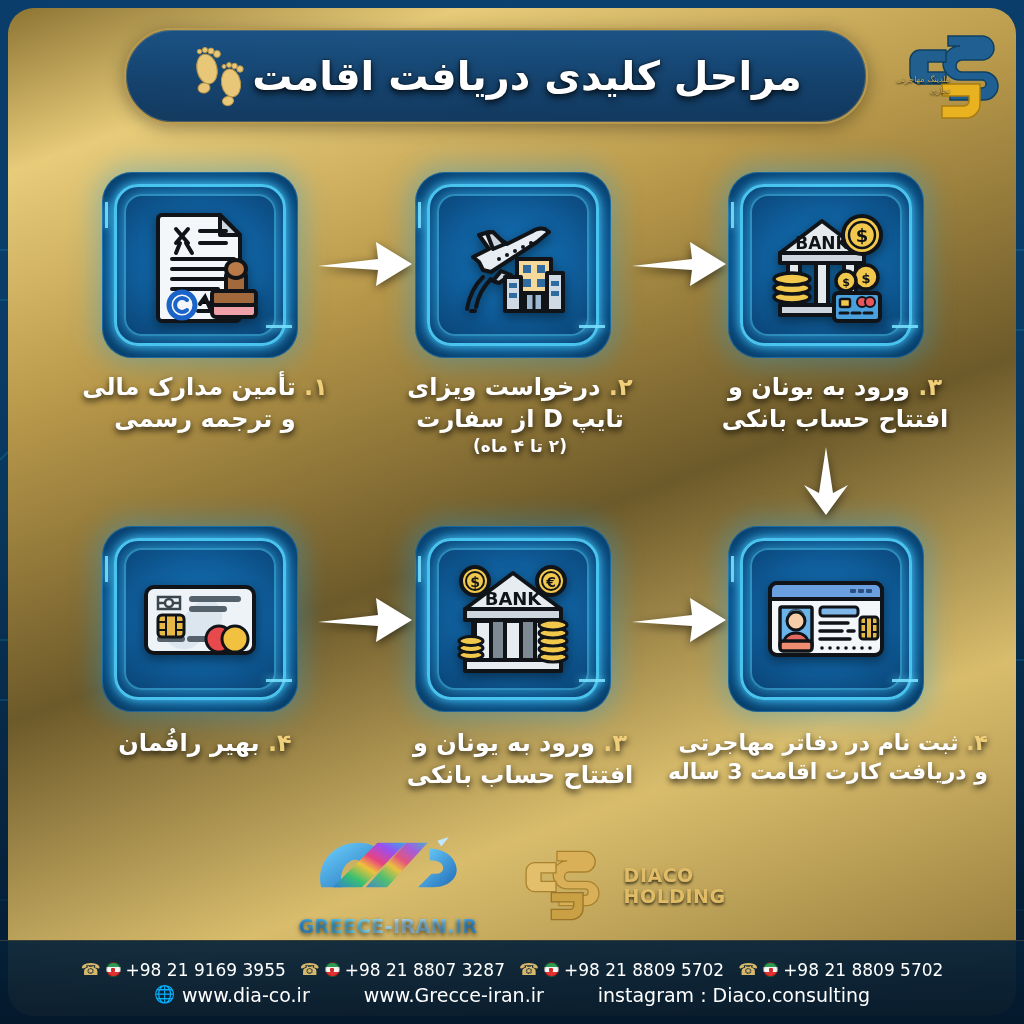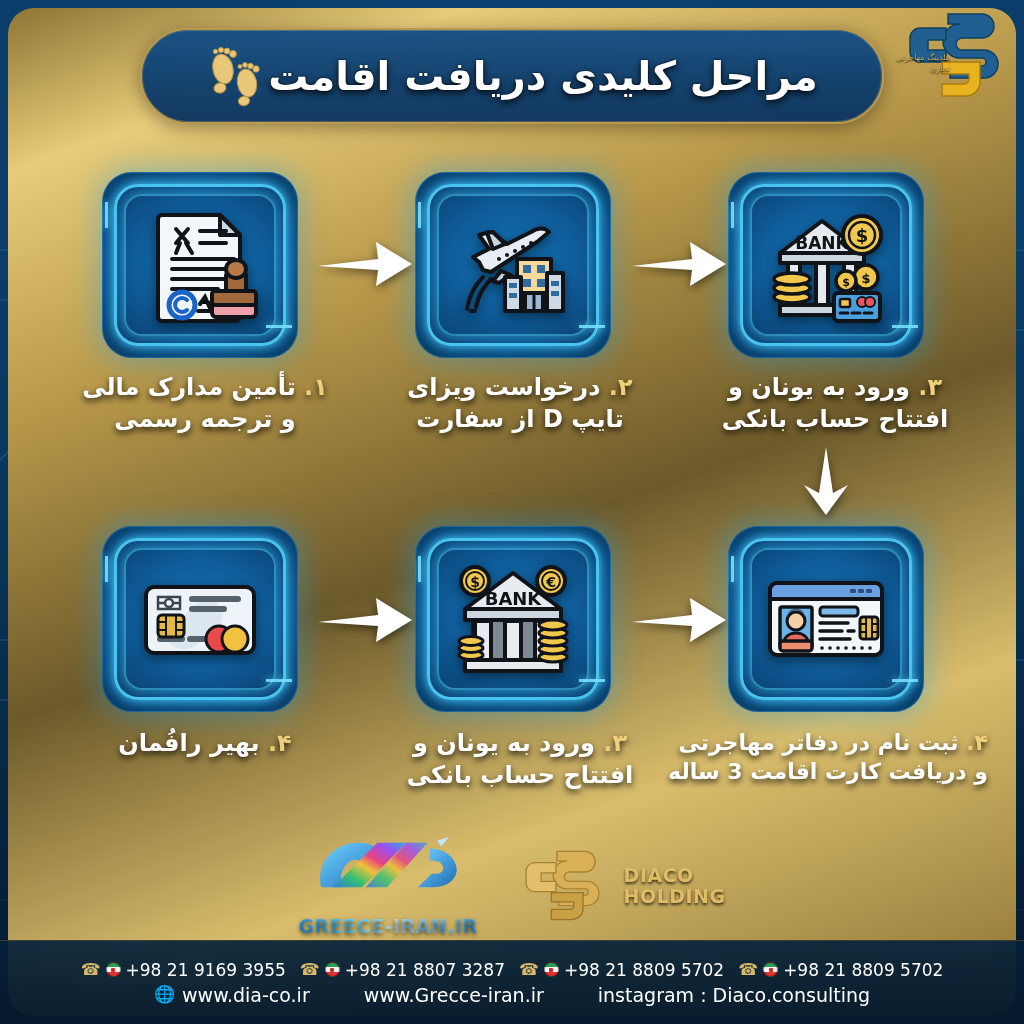--- a/index.html
+++ b/index.html
@@ -26,35 +26,35 @@
     position:absolute; left:8px; top:8px; right:8px; bottom:8px;
     border:2px solid transparent;
     border-radius:26px;
     background:
       linear-gradient(#0000,#0000) padding-box,
       linear-gradient(160deg,#8d7433 0%,#e8cc7a 12%,#b8984a 30%,#6d5a2a 52%,#d9bd6d 74%,#8a7132 100%) border-box;
     pointer-events:none;
   }
   
   .title-wrap{
-    position:absolute; left:140px; top:28px; width:744px; height:96px;
+    position:absolute; left:124px; top:28px; width:744px; height:96px;
     border-radius:48px;
     border:2px solid #b99a4d;
     background:linear-gradient(180deg, rgba(20,79,134,.96) 0%, rgba(13,62,110,.96) 55%, rgba(11,52,95,.96) 100%);
     box-shadow:0 0 0 1px rgba(216,188,115,.28) inset, 0 4px 18px rgba(0,0,0,.35);
     display:flex; align-items:center; justify-content:center; gap:2px;
   }
   .title-text{
     color:#fff; font-size:40px; font-weight:bold; letter-spacing:0;
     text-shadow:0 3px 7px rgba(0,0,0,.85), 0 0 2px rgba(0,0,0,.9);
     white-space:nowrap; direction:rtl;
   }
   .feet{ width:56px; height:66px; position:relative; flex:0 0 auto; margin-right:4px;}
   
-  .brand-tr{ position:absolute; right:14px; top:0; width:126px; height:112px; }
+  .brand-tr{ position:absolute; right:14px; top:22px; width:126px; height:112px; }
   .brand-tr .sub{
     position:absolute; right:60px; top:52px; width:62px;
     color:#c9a85a; font-size:8px; line-height:11px; text-align:right; direction:rtl;
     text-shadow:0 1px 2px #000;
   }
   
   .card{
     position:absolute; width:196px; height:186px; border-radius:30px;
     background:
       radial-gradient(ellipse 80% 70% at 50% 48%, #1474b8 0%, #0f5c99 42%, #0a4577 72%, #073358 100%);
@@ -439,20 +439,21 @@
   <div class="caption" style="left:60px;top:372px;width:290px;font-size:24px;">
     <span class="ln"><span class="num">۱.</span>
       <span>تأمین مدارک مالی</span></span>
     <span class="ln">و ترجمه رسمی</span>
   </div>
 
   <div class="caption" style="left:375px;top:372px;width:290px;font-size:24px;">
     <span class="ln"><span class="num">۲.</span>
       <span>درخواست ویزای</span></span>
     <span class="ln">تایپ D از سفارت</span>
+    <span class="note">(۲ تا ۴ ماه)</span>
   </div>
 
   <div class="caption" style="left:685px;top:372px;width:300px;font-size:24px;">
     <span class="ln"><span class="num">۳.</span>
       <span>ورود به یونان و</span></span>
     <span class="ln">افتتاح حساب بانکی</span>
   </div>
 
   <div class="caption" style="left:80px;top:728px;width:250px;font-size:24px;">
     <span class="ln"><span class="num">۴.</span>

